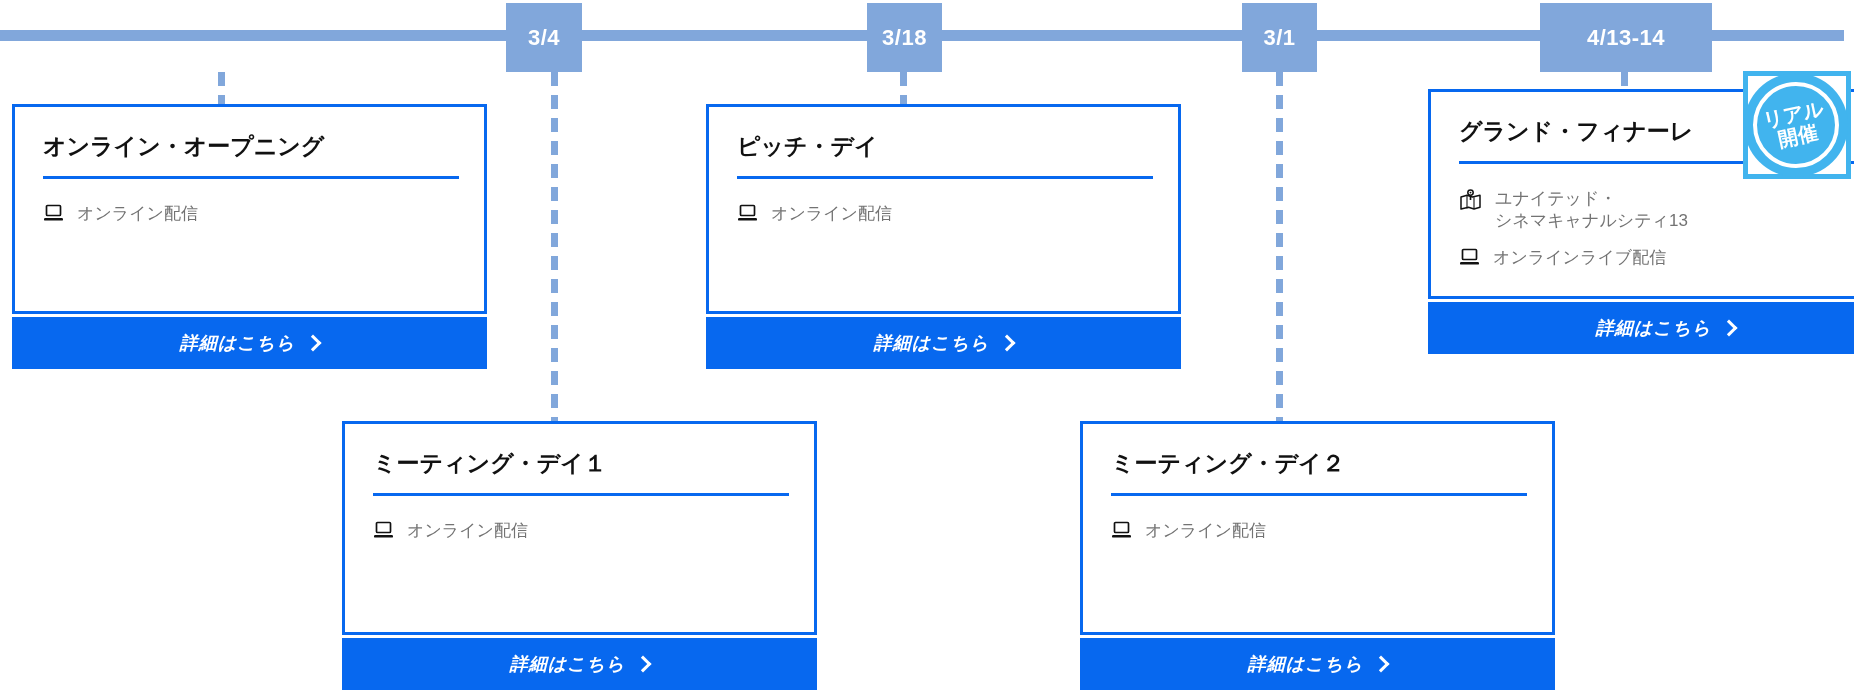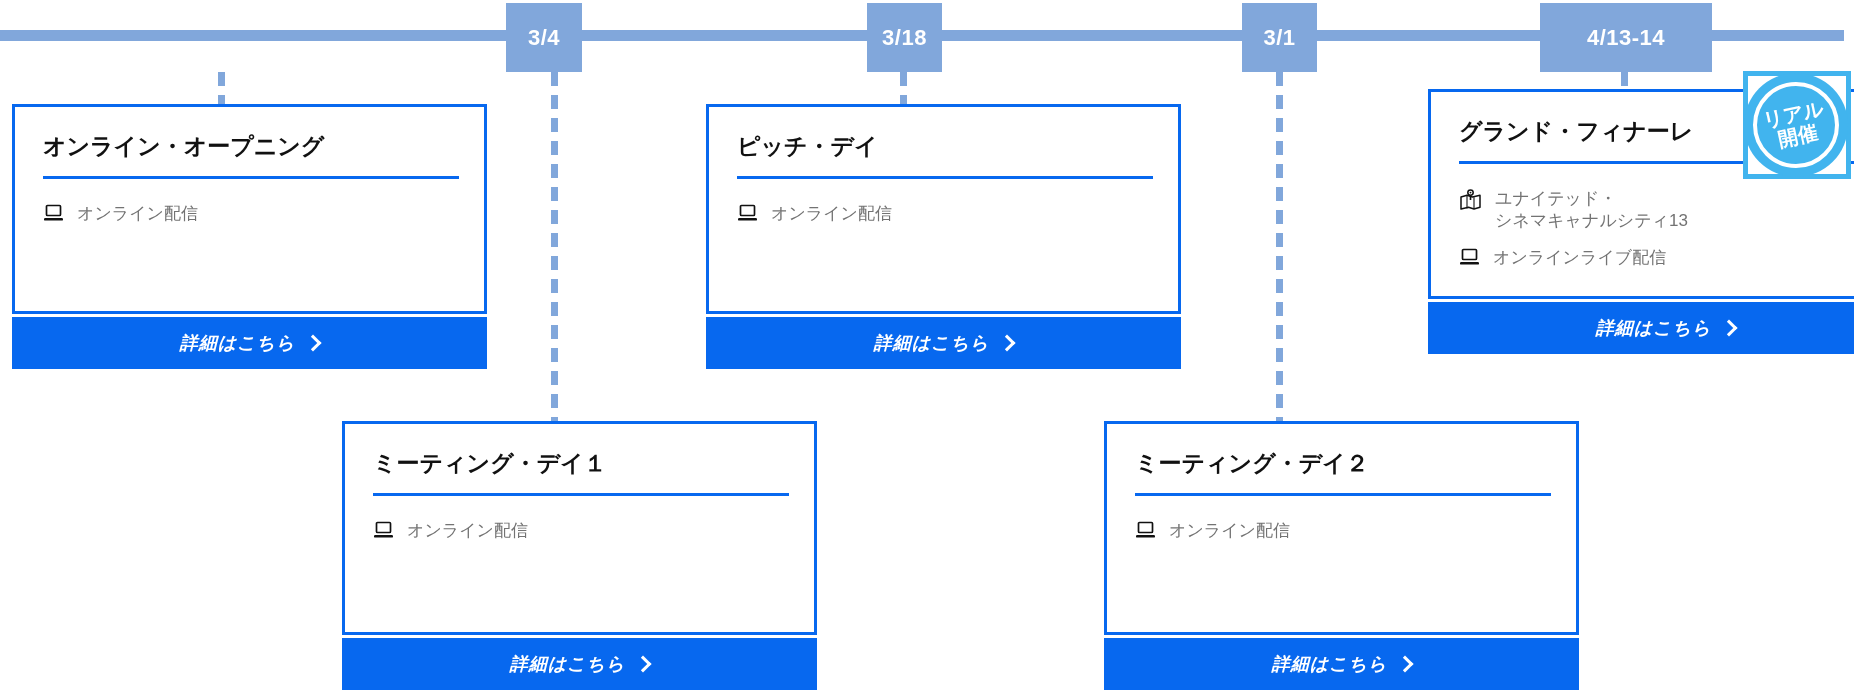--- a/index.html
+++ b/index.html
@@ -135,21 +135,21 @@
         </span>
         <span class="info-text">オンライン配信</span>
       </div>
     </div>
     <div class="card-button">
       <span>詳細はこちら</span>
       <span class="chevron"></span>
     </div>
   </div>
 
-  <div class="card row2" style="left:1104px;top:421px;border-radius:22px;">
+  <div class="card row2" style="left:1080px;top:421px;border-radius:22px;">
     <div class="card-body">
       <h3 class="card-title">ミーティング・デイ２</h3>
       <div class="title-underline"></div>
       <div class="info-row">
         <span class="info-icon">
           <svg width="21" height="18" viewBox="0 0 21 18">
               <rect x="3.5" y="1.5" width="14" height="10" rx="1" fill="none" stroke="#111" stroke-width="1.7"></rect>
               <rect x="1" y="14" width="19" height="2.6" rx="1.2" fill="#111"></rect>
             </svg>
         </span>

